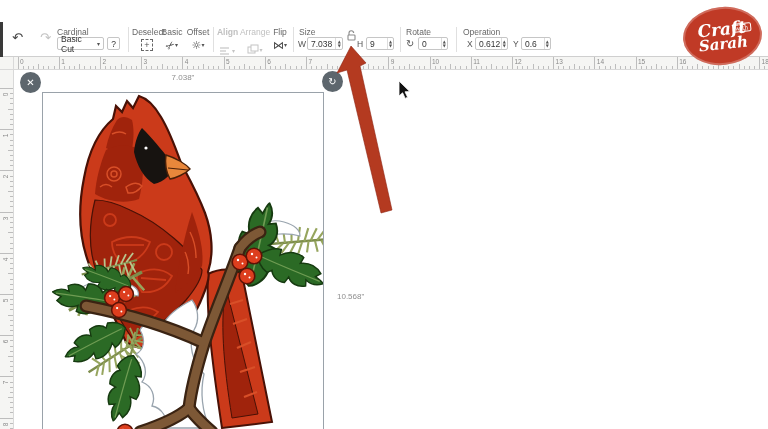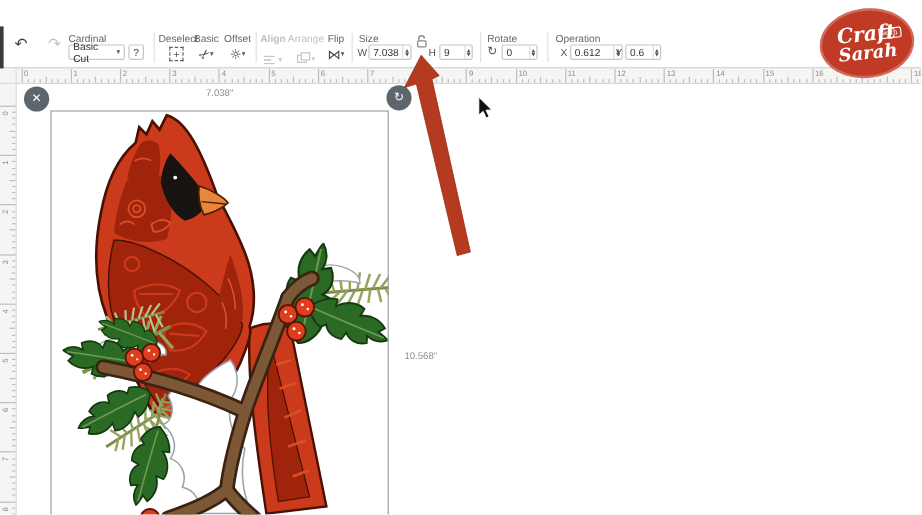--- a/index.html
+++ b/index.html
@@ -161,21 +161,21 @@
       <div class="stepper">
           <span>▲</span>
           <span>▼</span>
         </div>
     </div>
 
     <div class="tsep" style="left:456px;"></div>
 
     <div class="tlabel" style="position:absolute; left:463px; top:5px;">Operation</div>
     <span class="letter" style="left:467px; top:17px;">X</span>
-    <div class="field" style="left:475px; top:15px; width:44px;">
+    <div class="field" style="left:475px; top:15px; width:33px;">
       <input readonly="" value="0.612" style="">
       <div class="stepper">
           <span>▲</span>
           <span>▼</span>
         </div>
     </div>
     <span class="letter" style="left:513px; top:17px;">Y</span>
     <div class="field" style="left:521px; top:15px; width:30px;">
       <input readonly="" value="0.6" style="">
       <div class="stepper">

